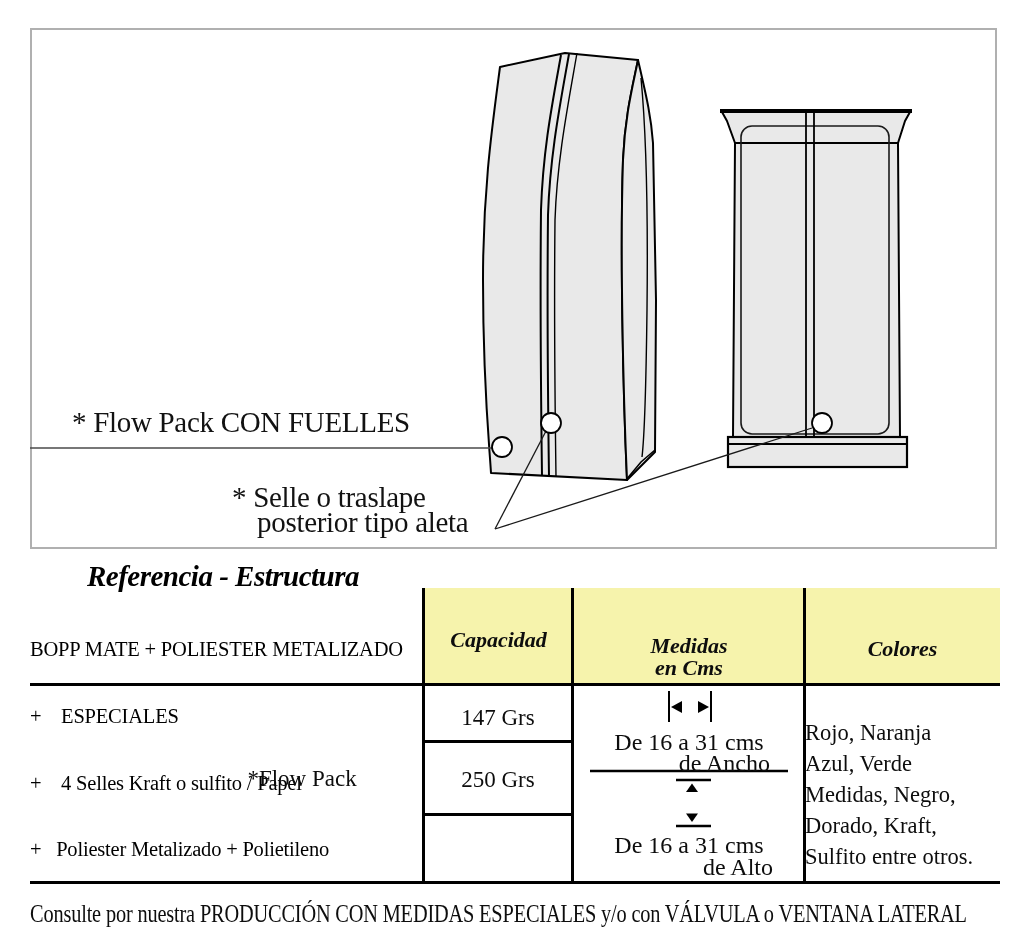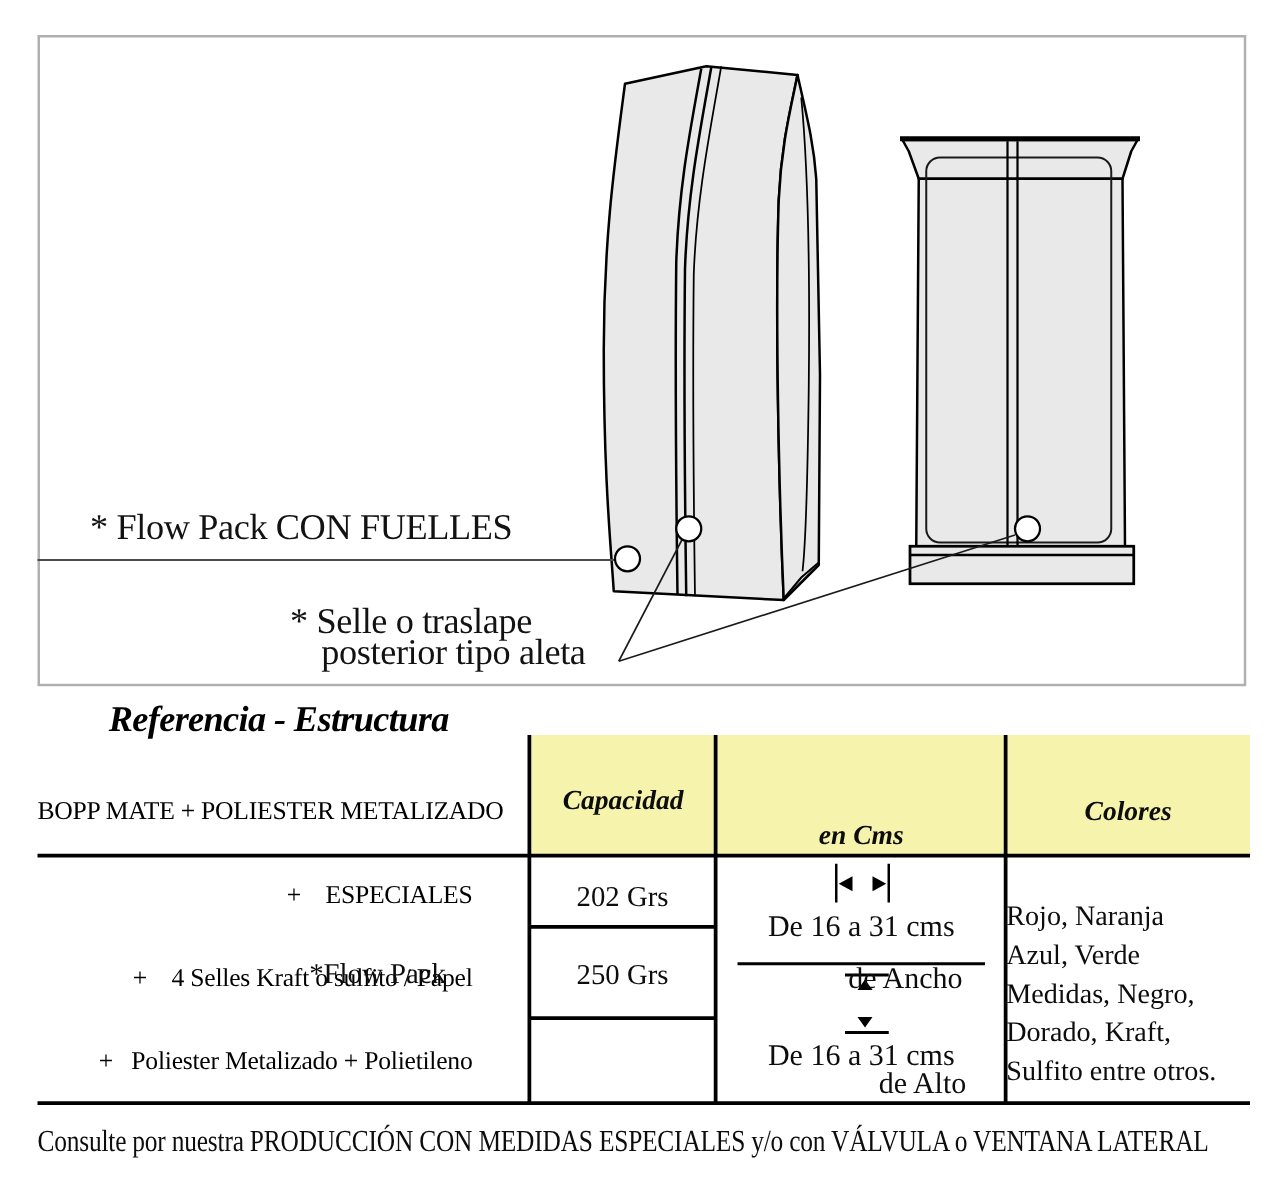--- a/index.html
+++ b/index.html
@@ -7,21 +7,21 @@
         font-family:Liberation Serif, serif;color:#111;border-radius:11px;}
   .abs{position:absolute;}
   
   #illu-box{left:30px;top:28px;width:963px;height:517px;border:2px solid #b0b0b0;background:#fff;}
   #art{left:0;top:0;width:1030px;height:950px;pointer-events:none;}
   
   .illu-label{font-size:29px;letter-spacing:-0.3px;color:#121212;white-space:nowrap;z-index:3;}
   
   #ref-title{left:48px;top:560px;width:350px;text-align:center;font-size:29px;font-weight:bold;
              font-style:italic;letter-spacing:-0.5px;color:#000;white-space:nowrap;}
-  #structure{left:30px;top:594px;width:348px;text-align:right;font-size:20.5px;line-height:22.2px;
+  #structure{left:30px;top:594px;width:348px;text-align:left;font-size:20.5px;line-height:22.2px;
              letter-spacing:-0.2px;color:#000;white-space:pre;}
   
   .ycell{background:#f6f3ac;}
   .hline{background:#000;}
   .vline{background:#000;}
   .th{font-size:22px;font-weight:bold;font-style:italic;color:#0d0d0d;text-align:center;white-space:nowrap;z-index:3;}
   .cell-text{font-size:23px;color:#0d0d0d;text-align:center;white-space:nowrap;z-index:3;}
   .meas{font-size:24px;color:#0d0d0d;white-space:nowrap;z-index:3;}
   #colors-list{left:805px;top:717px;width:195px;text-align:left;font-size:22.5px;line-height:31px;color:#0d0d0d;z-index:3;}
   
@@ -102,29 +102,30 @@
 
   <div class="abs hline" style="left:30px;top:683px;width:970px;height:3px;"></div>
   <div class="abs hline" style="left:30px;top:881px;width:970px;height:3px;"></div>
   <div class="abs vline" style="left:422px;top:588px;width:3px;height:296px;"></div>
   <div class="abs vline" style="left:571px;top:588px;width:3px;height:296px;"></div>
   <div class="abs vline" style="left:803px;top:588px;width:3px;height:296px;"></div>
   <div class="abs hline" style="left:424px;top:740px;width:148px;height:2.5px;"></div>
   <div class="abs hline" style="left:424px;top:813px;width:148px;height:2.5px;"></div>
 
   <div class="abs th" style="left:424px;top:627px;width:149px;">Capacidad</div>
+  <div class="abs th" style="left:573px;top:633px;width:232px;">Medidas</div>
   <div class="abs th" style="left:573px;top:655px;width:232px;">en Cms</div>
   <div class="abs th" style="left:805px;top:636px;width:195px;">Colores</div>
 
   <div class="abs cell-text" style="left:180px;top:766px;width:244px;">*Flow Pack</div>
-  <div class="abs cell-text" style="left:424px;top:705px;width:148px;">202 Grs</div>
+  <div class="abs cell-text" style="left:424px;top:705px;width:148px;">147 Grs</div>
   <div class="abs cell-text" style="left:424px;top:767px;width:148px;">250 Grs</div>
 
   <div class="abs meas" style="left:573px;top:729px;width:232px;text-align:center;">De 16 a 31 cms</div>
-  <div class="abs meas" style="left:573px;top:750px;width:197px;text-align:right;margin-top:20px;">de Ancho</div>
+  <div class="abs meas" style="left:573px;top:750px;width:197px;text-align:right;">de Ancho</div>
   <div class="abs meas" style="left:573px;top:832px;width:232px;text-align:center;">De 16 a 31 cms</div>
   <div class="abs meas" style="left:573px;top:854px;width:200px;text-align:right;">de Alto</div>
 
   <div class="abs" id="colors-list">
     <div>Rojo, Naranja</div>
     <div>Azul, Verde</div>
     <div>Medidas, Negro,</div>
     <div>Dorado, Kraft,</div>
     <div>Sulfito entre otros.</div>
   </div>

